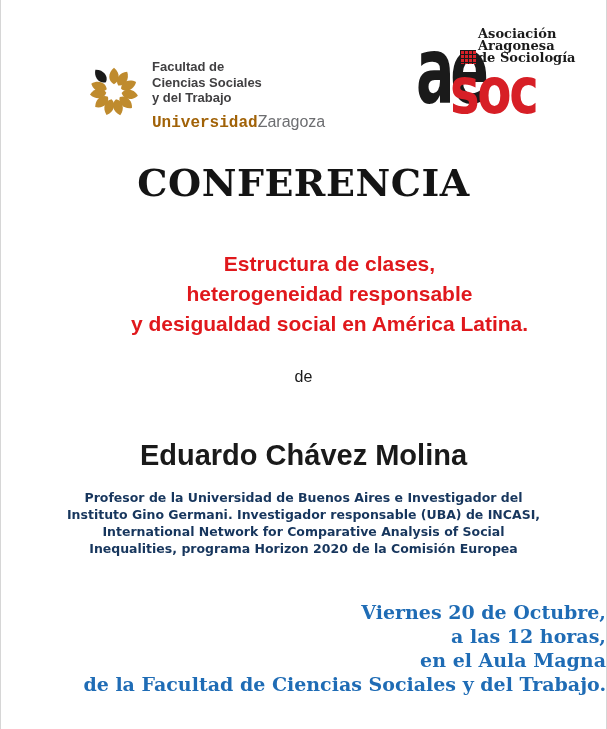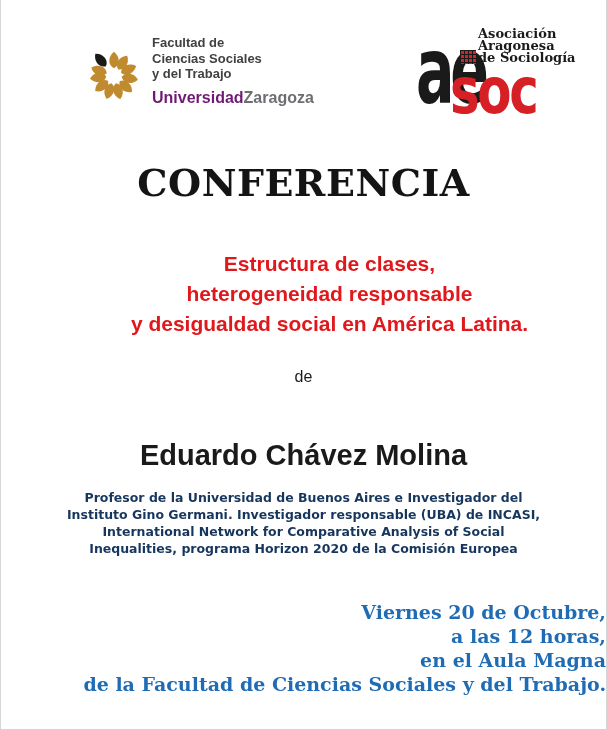--- a/index.html
+++ b/index.html
@@ -4,27 +4,27 @@
 <style>
   html,body { margin:0; padding:0; background:#fff; }
   .page {
     position:relative; width:607px; height:729px; margin:0 auto;
     background:#fff; box-sizing:border-box;
     border-left:1px solid #d6d6d6; border-right:1px solid #d6d6d6;
     font-family:"Liberation Sans", sans-serif; overflow:hidden;
   }
 
   
-  .unizar { position:absolute; left:84px; top:32px; display:flex; align-items:flex-end; }
+  .unizar { position:absolute; left:84px; top:56px; display:flex; align-items:flex-start; }
   .unizar-mark svg { width:58px; height:66px; display:block; }
   .unizar-text { margin-left:9px; padding-top:3px; }
   .faculty-line { font-size:13px; font-weight:bold; color:#414042; line-height:15.5px; }
   .uz-brand { margin-top:8px; font-size:16px; line-height:16px; white-space:nowrap; }
-  .uz-brand .uni { color:#701a75; font-weight:bold; }
-  .uz-brand .zar { color:#6d6e71; font-weight:bold; }
+  .uz-brand .uni { color:#a16207; font-weight:bold;font-family:Liberation Mono, monospace; }
+  .uz-brand .zar { color:#6d6e71; font-weight:normal; }
 
   
   .aesoc { position:absolute; left:393px; top:24px; width:170px; height:95px;margin-left:22px; }
   .aesoc-ae {
     position:absolute; left:0px; top:2px;
     font-family:"DejaVu Sans", sans-serif; font-weight:bold;
     font-size:92px; line-height:1; letter-spacing:-7px; color:#1a1a1a;
     transform:scaleX(0.62); transform-origin:left top;
   }
   .aesoc-grid {

